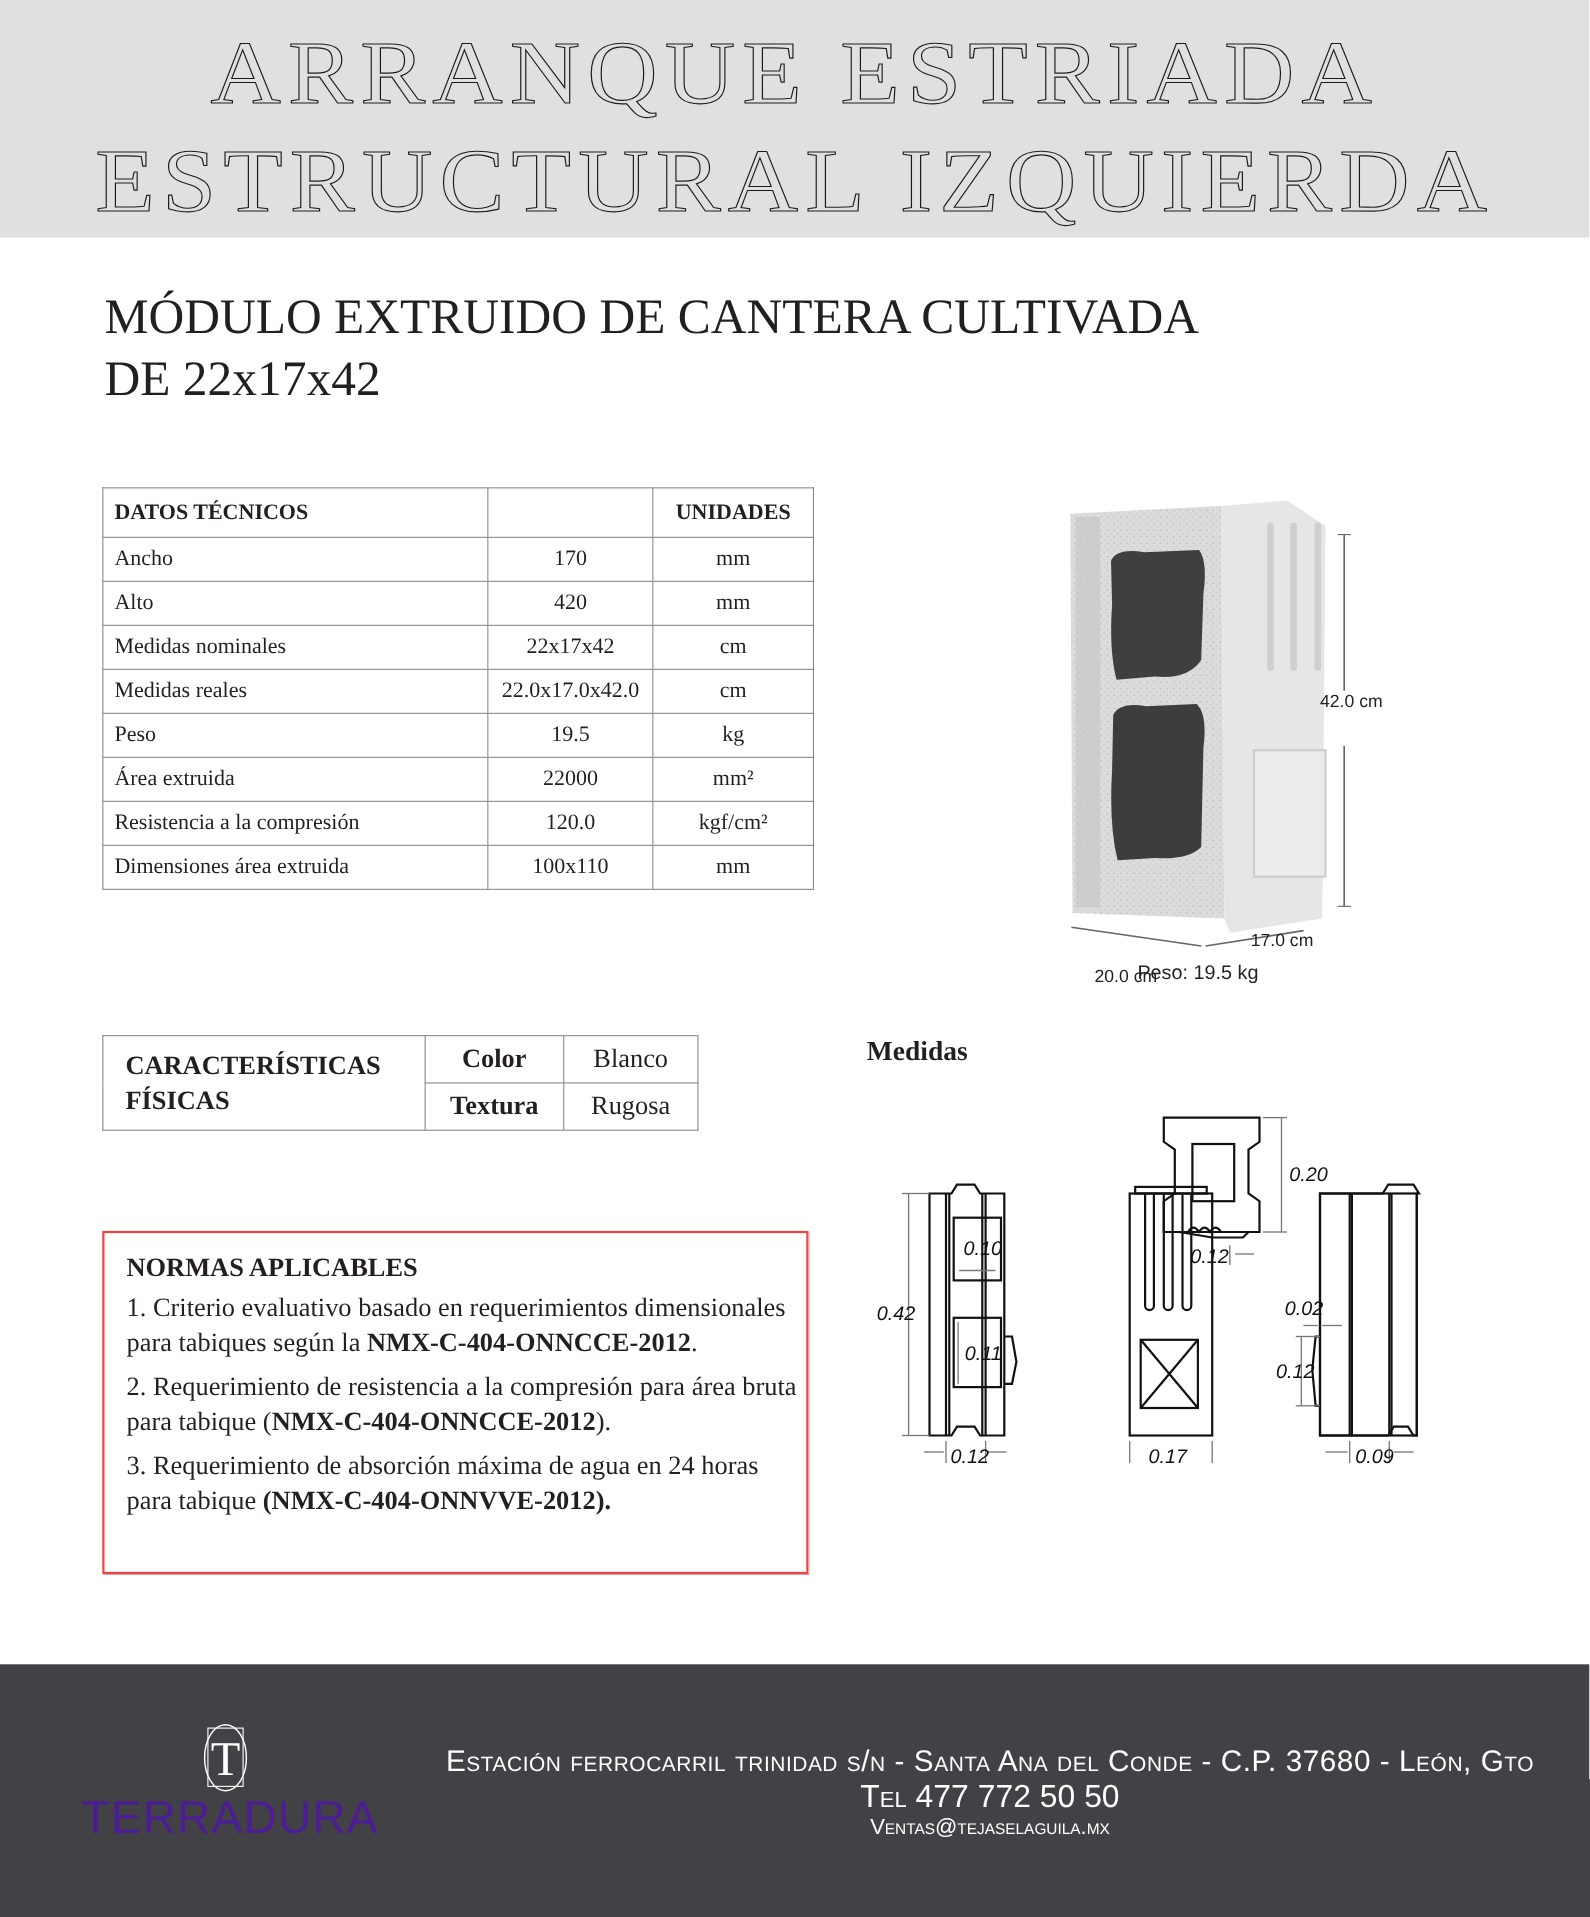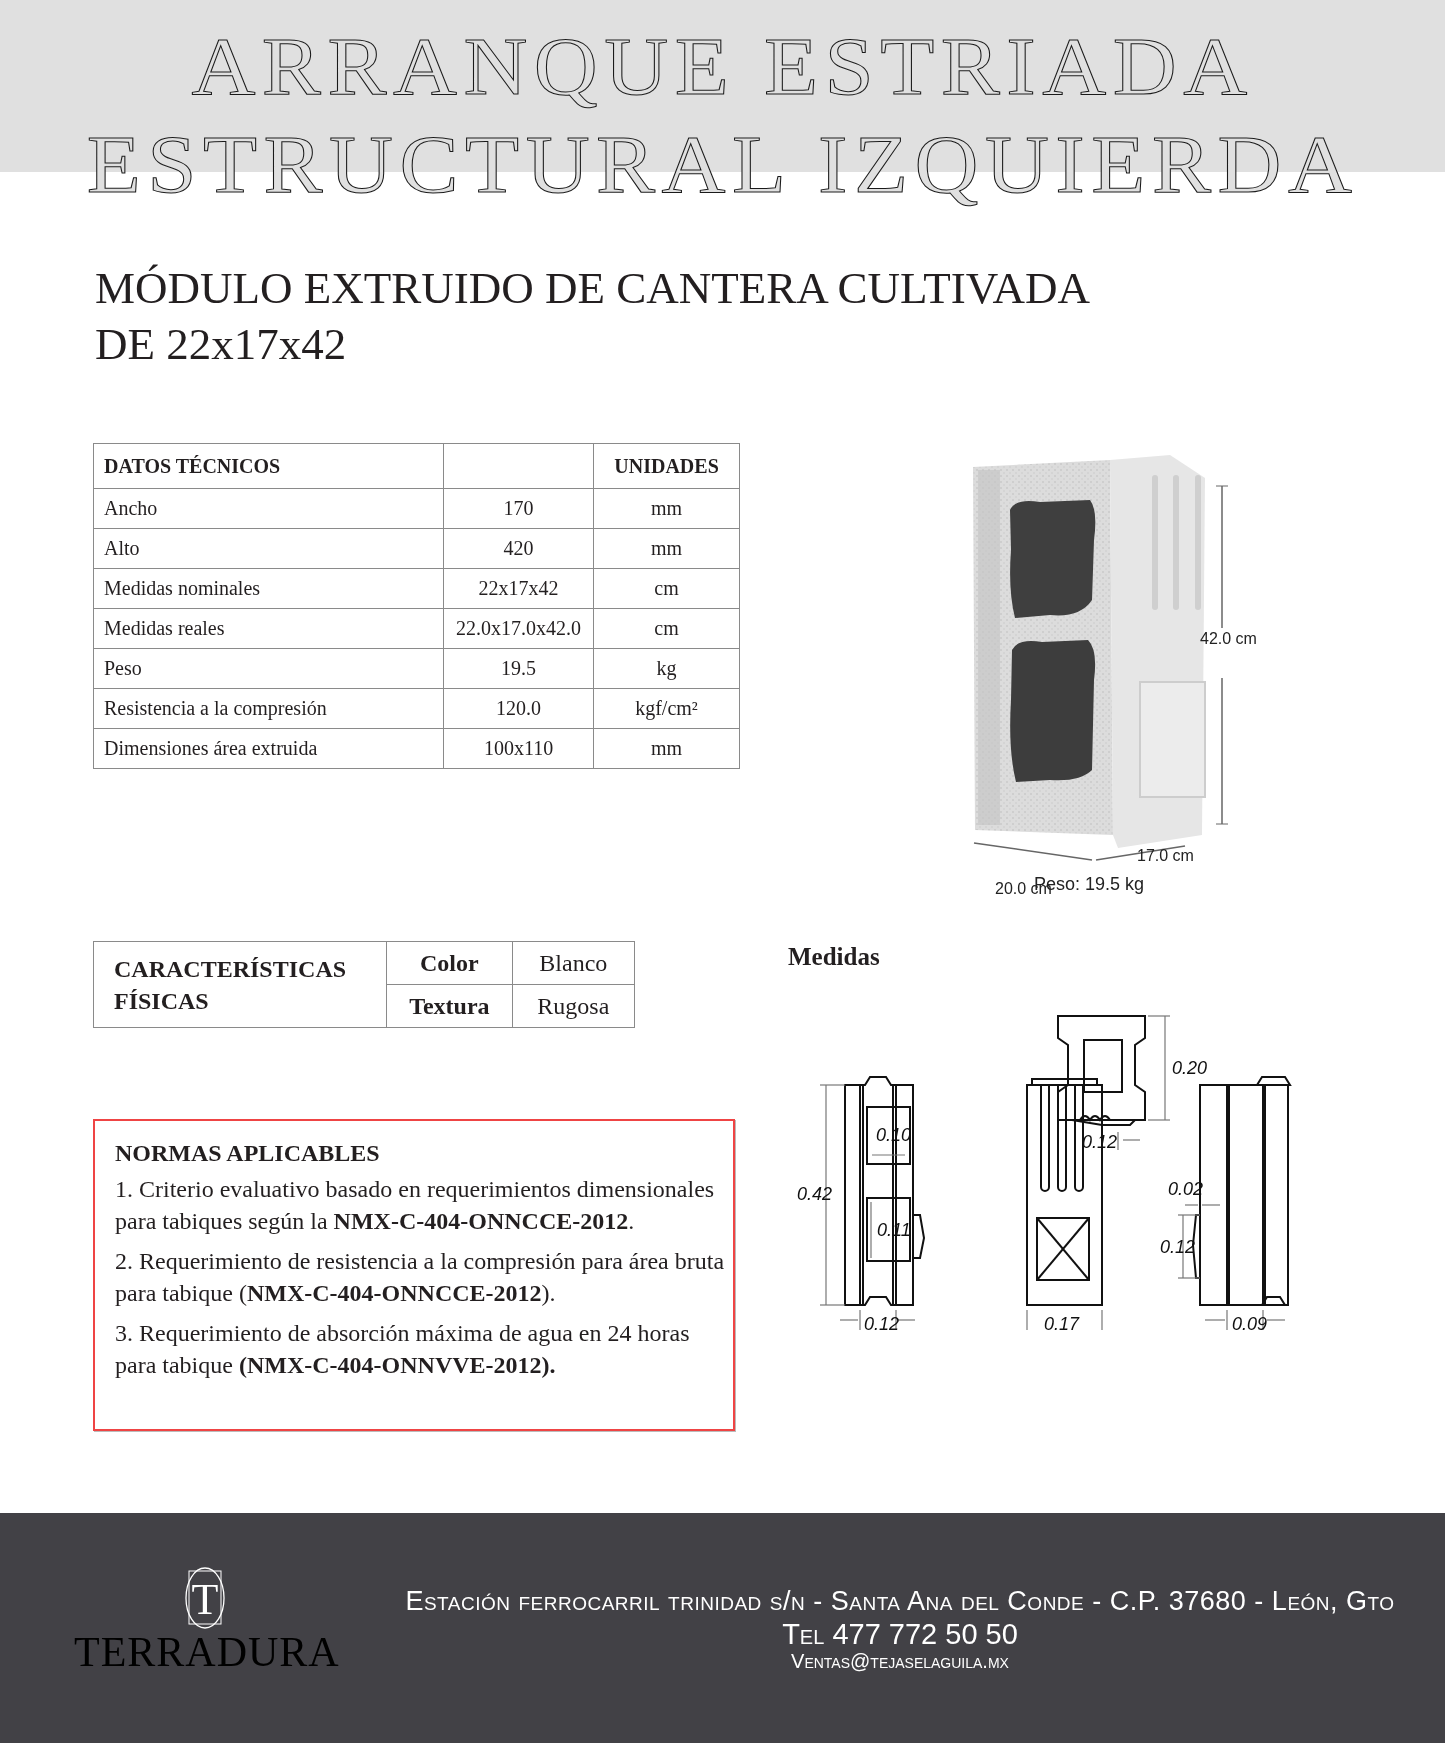--- a/index.html
+++ b/index.html
@@ -1,17 +1,17 @@
 <!DOCTYPE html>
 <html><head>
 <meta charset="utf-8">
 <style>
   html,body{margin:0;padding:0;}
   body{width:1445px;height:1743px;background:#ffffff;position:relative;overflow:hidden;font-family:"Liberation Serif",serif;color:#231f20;}
-  .header{position:absolute;left:0;top:0;width:1445px;height:172px;background:#e0e0e0;}
+  .header{position:absolute;left:0;top:0;width:1445px;height:216px;background:#e0e0e0;}
   .title-line{position:absolute;left:0;width:1445px;text-align:center;font-family:"Liberation Serif",serif;font-size:82px;letter-spacing:6px;color:#1a1a1a;-webkit-text-stroke:1px #1a1a1a;color:#e0e0e0;transform:scaleX(1.08);transform-origin:center;}
   .title-l1{top:20px;}
   .title-l2{top:118px;}
   .subtitle{position:absolute;left:95px;font-size:45px;line-height:56px;color:#231f20;}
   .sub1{top:260px;}
   .sub2{top:316px;}
   table{border-collapse:collapse;position:absolute;}
   .tech{left:93px;top:443px;width:647px;}
   .tech td{border:1.5px solid #8a8a8a;height:39px;font-size:20px;padding:0 10px;}
   .tech td.c2,.tech td.c3{text-align:center;}
@@ -24,21 +24,21 @@
   .phys td.val{width:150px;}
   .norms{position:absolute;left:93px;top:1119px;width:642px;height:312px;border:2px solid #ef4444;box-shadow:1px 1px 0 #bbb;padding:16px 0 0 20px;box-sizing:border-box;font-size:24px;line-height:32px;}
   .norms .nh{font-weight:bold;margin-bottom:4px;}
   .norms p{margin:0 0 8px 0;}
   .norms b{font-weight:bold;}
   .photo{position:absolute;left:970px;top:450px;width:230px;height:385px;}
   .medidas{position:absolute;left:788px;top:943px;font-size:25px;font-weight:bold;}
   .dimlabel{position:absolute;font-family:"Liberation Sans",sans-serif;font-size:16px;color:#222;}
   .footer{position:absolute;left:0;top:1513px;width:1445px;height:230px;background:#424146;}
   .logo{position:absolute;left:70px;top:1570px;width:270px;height:140px;}
-  .logo-name{position:absolute;left:74px;top:1628px;width:270px;font-size:42px;color:#000000;font-family:Liberation Serif, serif;letter-spacing:1px;text-align:left;}
+  .logo-name{position:absolute;left:74px;top:1628px;width:270px;font-size:42px;color:#4c1d95;font-family:Liberation Sans, sans-serif;letter-spacing:1px;text-align:left;}
   .addr{position:absolute;left:380px;width:1040px;text-align:center;color:#ffffff;font-family:"Liberation Sans",sans-serif;font-variant:small-caps;font-weight:300;}
   .addr1{top:1586px;font-size:27px;letter-spacing:0.5px;}
   .addr2{top:1618px;font-size:29px;}
   .addr3{top:1650px;font-size:20px;}
   svg text{font-family:"Liberation Sans",sans-serif;}
 </style>
 </head>
 <body>
 
 <div class="header">
@@ -73,20 +73,25 @@
       </tr>
   <tr>
         <td class="c1">Medidas reales</td>
         <td class="c2">22.0x17.0x42.0</td>
         <td class="c3">cm</td>
       </tr>
   <tr>
         <td class="c1">Peso</td>
         <td class="c2">19.5</td>
         <td class="c3">kg</td>
+      </tr>
+  <tr>
+        <td class="c1">Área extruida</td>
+        <td class="c2">22000</td>
+        <td class="c3">mm²</td>
       </tr>
   <tr>
         <td class="c1">Resistencia a la compresión</td>
         <td class="c2">120.0</td>
         <td class="c3">kgf/cm²</td>
       </tr>
   <tr>
         <td class="c1">Dimensiones área extruida</td>
         <td class="c2">100x110</td>
         <td class="c3">mm</td>

